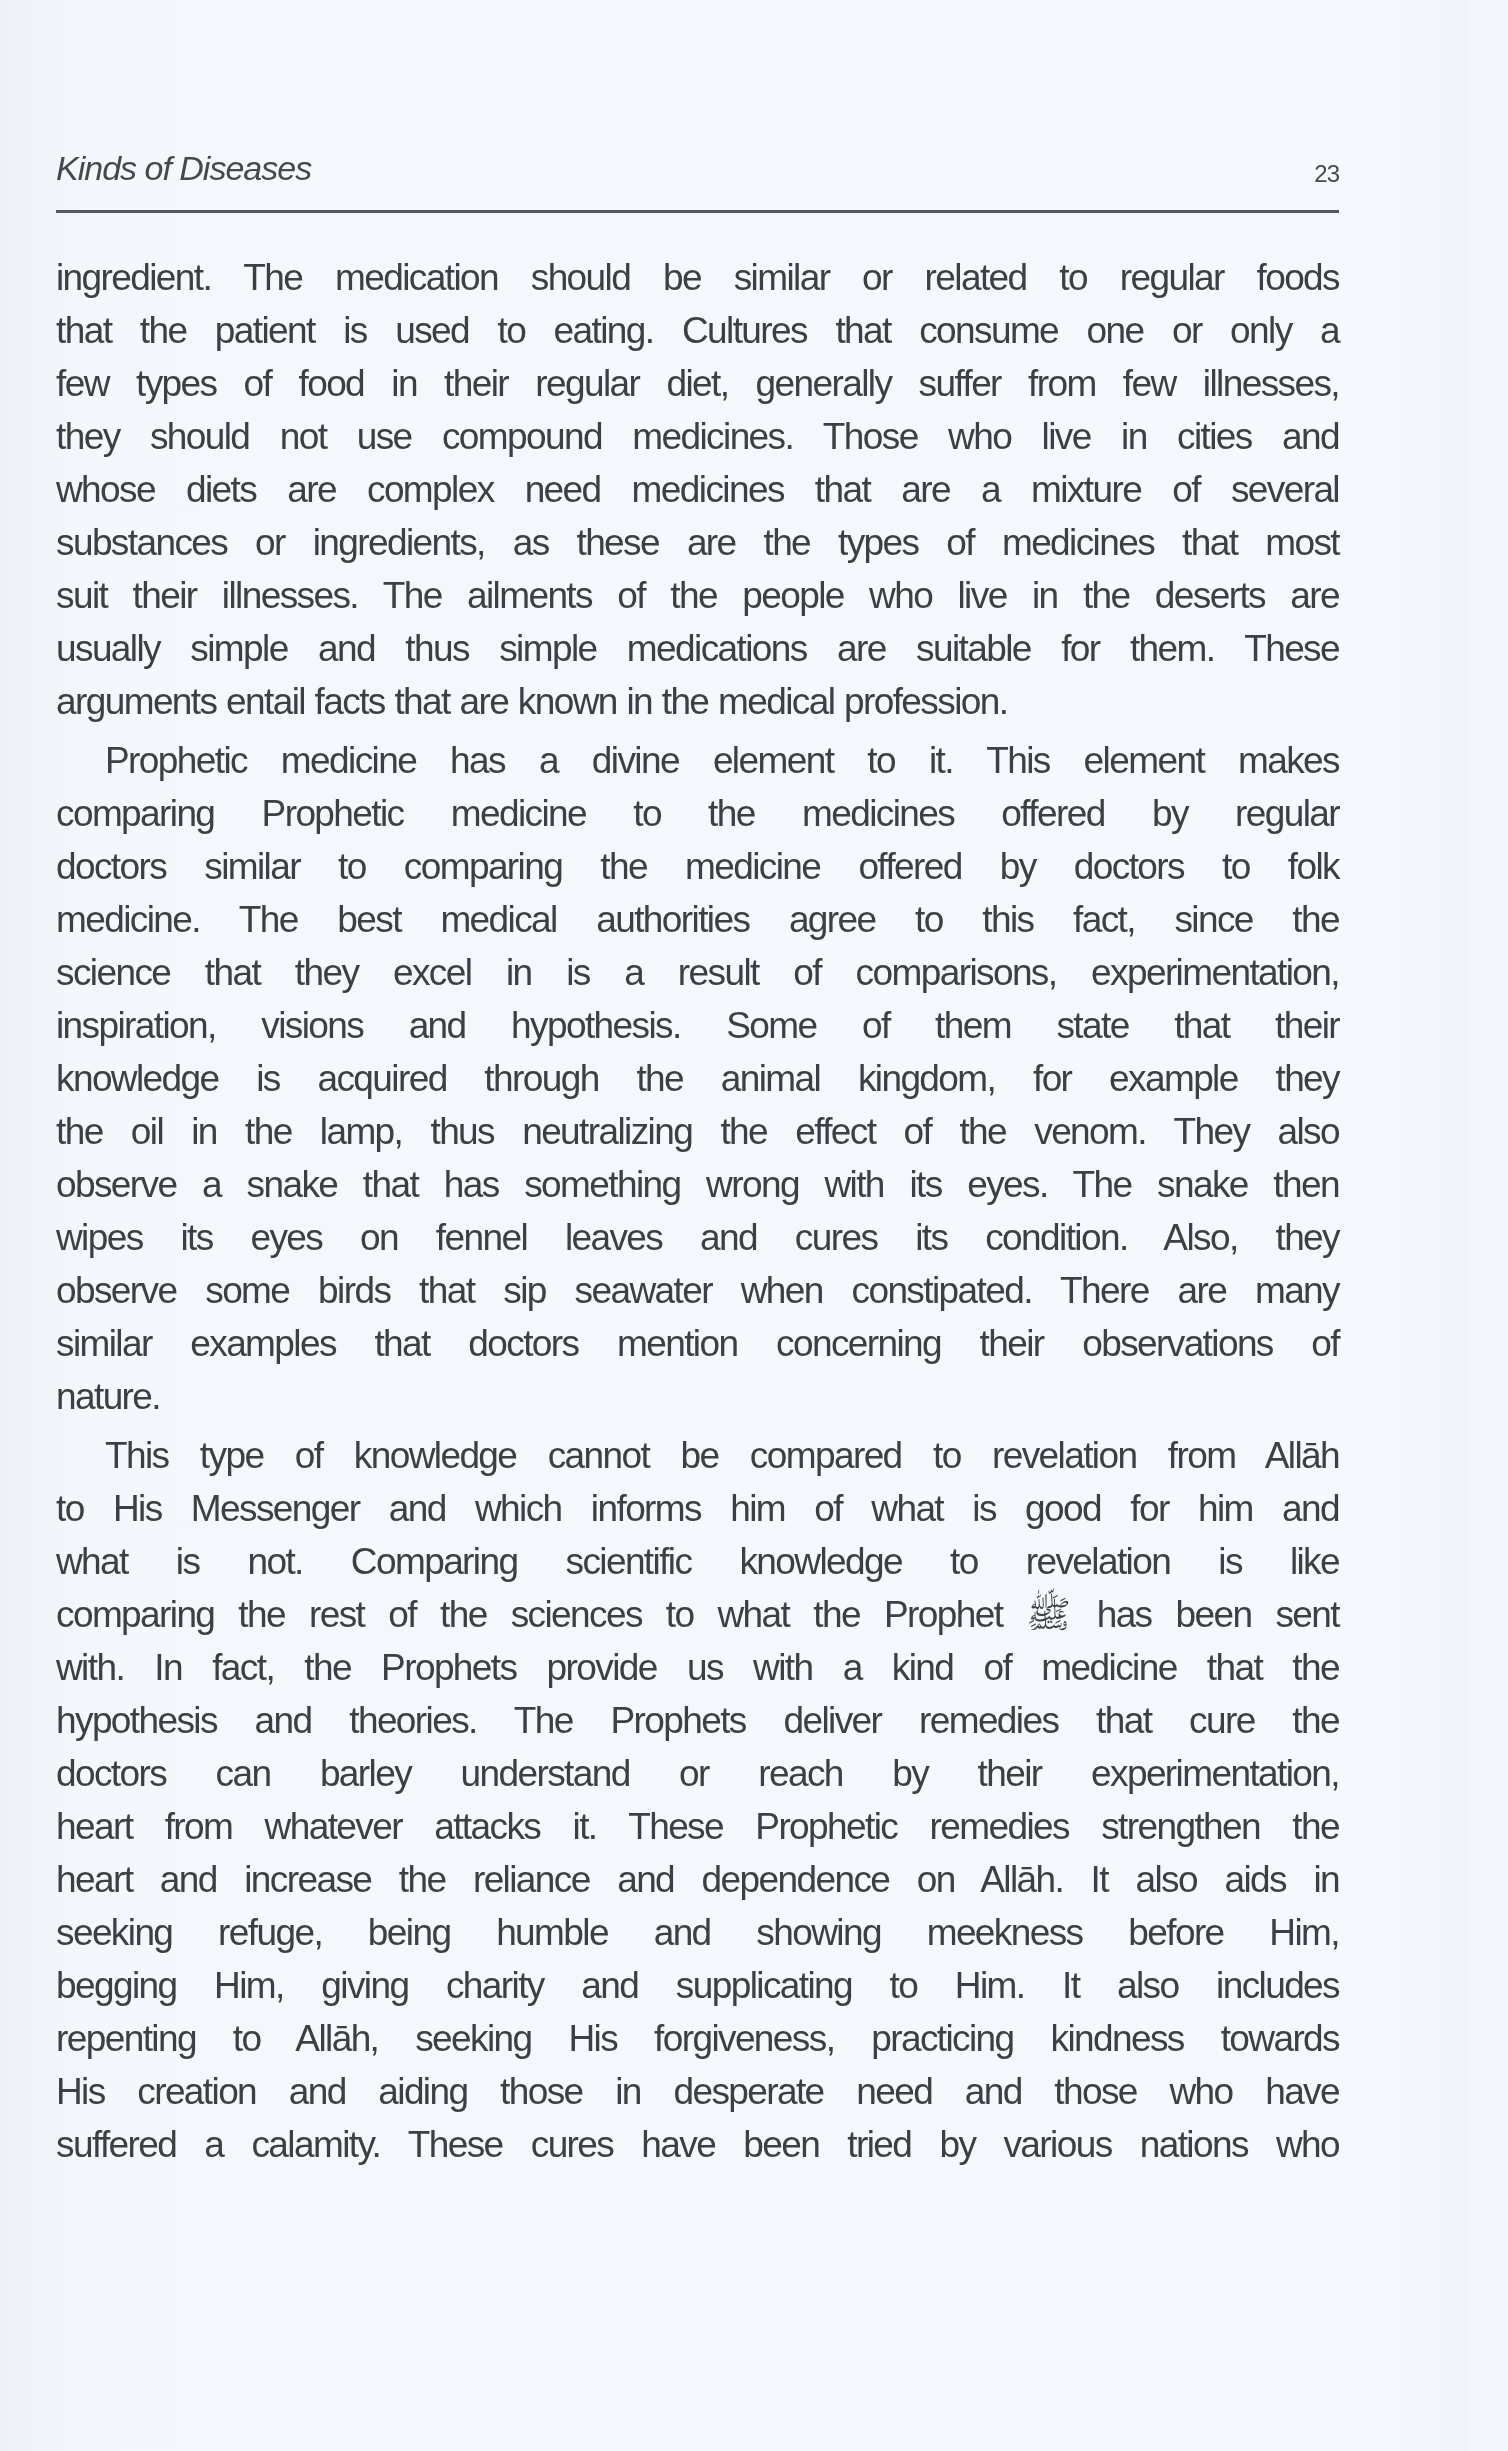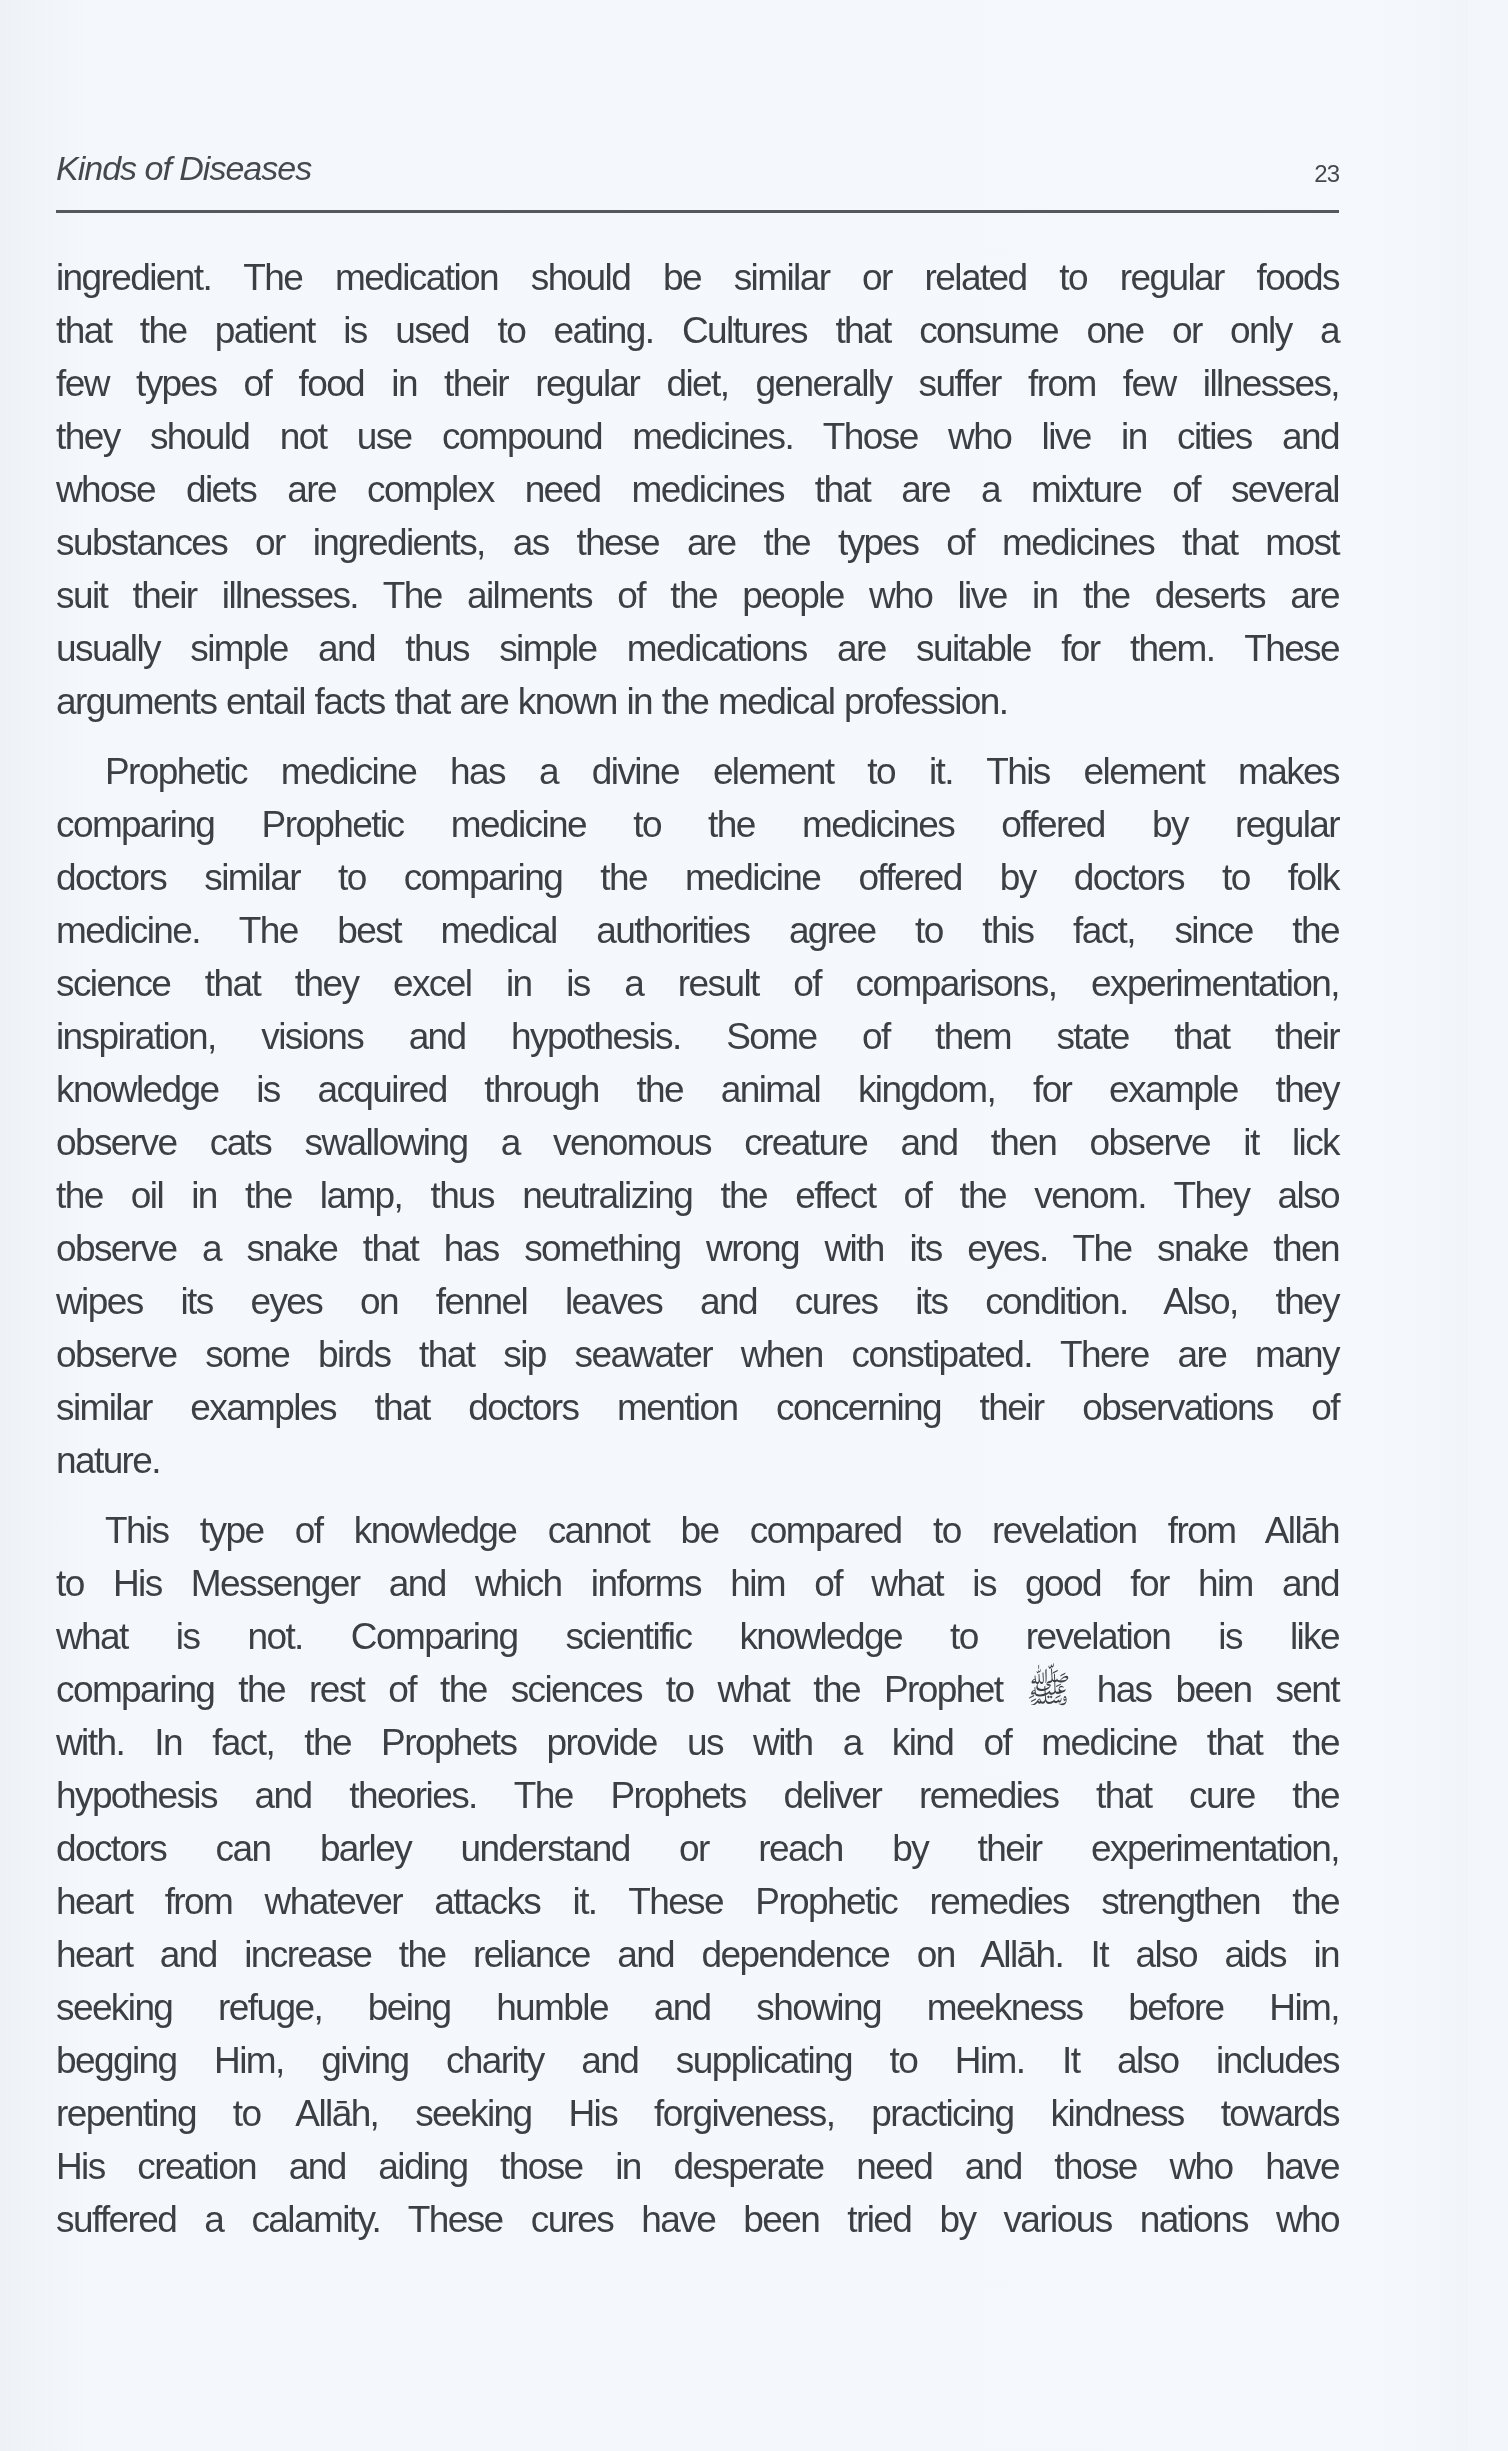--- a/index.html
+++ b/index.html
@@ -59,21 +59,21 @@
   .para {
     margin: 0;
     font-size: 37px;
     line-height: 53px;
     text-align: justify;
     letter-spacing: -1.6px;
     word-spacing: 1px;
     color: #3c4044;
   }
   .para + .para {
-    margin-top: 17px;
+    margin-top: 6px;
   }
   .line {
     display: block;
     text-align: justify;
     text-align-last: justify;
     white-space: nowrap;
     height: 53px;
   }
   .line.last {
     text-align-last: left;
@@ -108,21 +108,20 @@
     </p>
 
     <p class="para">
       <span class="line first">Prophetic medicine has a divine element to it. This element makes</span>
       <span class="line">comparing Prophetic medicine to the medicines offered by regular</span>
       <span class="line">doctors similar to comparing the medicine offered by doctors to folk</span>
       <span class="line">medicine. The best medical authorities agree to this fact, since the</span>
       <span class="line">science that they excel in is a result of comparisons, experimentation,</span>
       <span class="line">inspiration, visions and hypothesis. Some of them state that their</span>
       <span class="line">knowledge is acquired through the animal kingdom, for example they</span>
-      <span class="line">observe cats swallowing a venomous creature and then observe it lick</span>
       <span class="line">the oil in the lamp, thus neutralizing the effect of the venom. They also</span>
       <span class="line">observe a snake that has something wrong with its eyes. The snake then</span>
       <span class="line">wipes its eyes on fennel leaves and cures its condition. Also, they</span>
       <span class="line">observe some birds that sip seawater when constipated. There are many</span>
       <span class="line">similar examples that doctors mention concerning their observations of</span>
       <span class="line last">nature.</span>
     </p>
 
     <p class="para">
       <span class="line first">This type of knowledge cannot be compared to revelation from Allāh</span>

